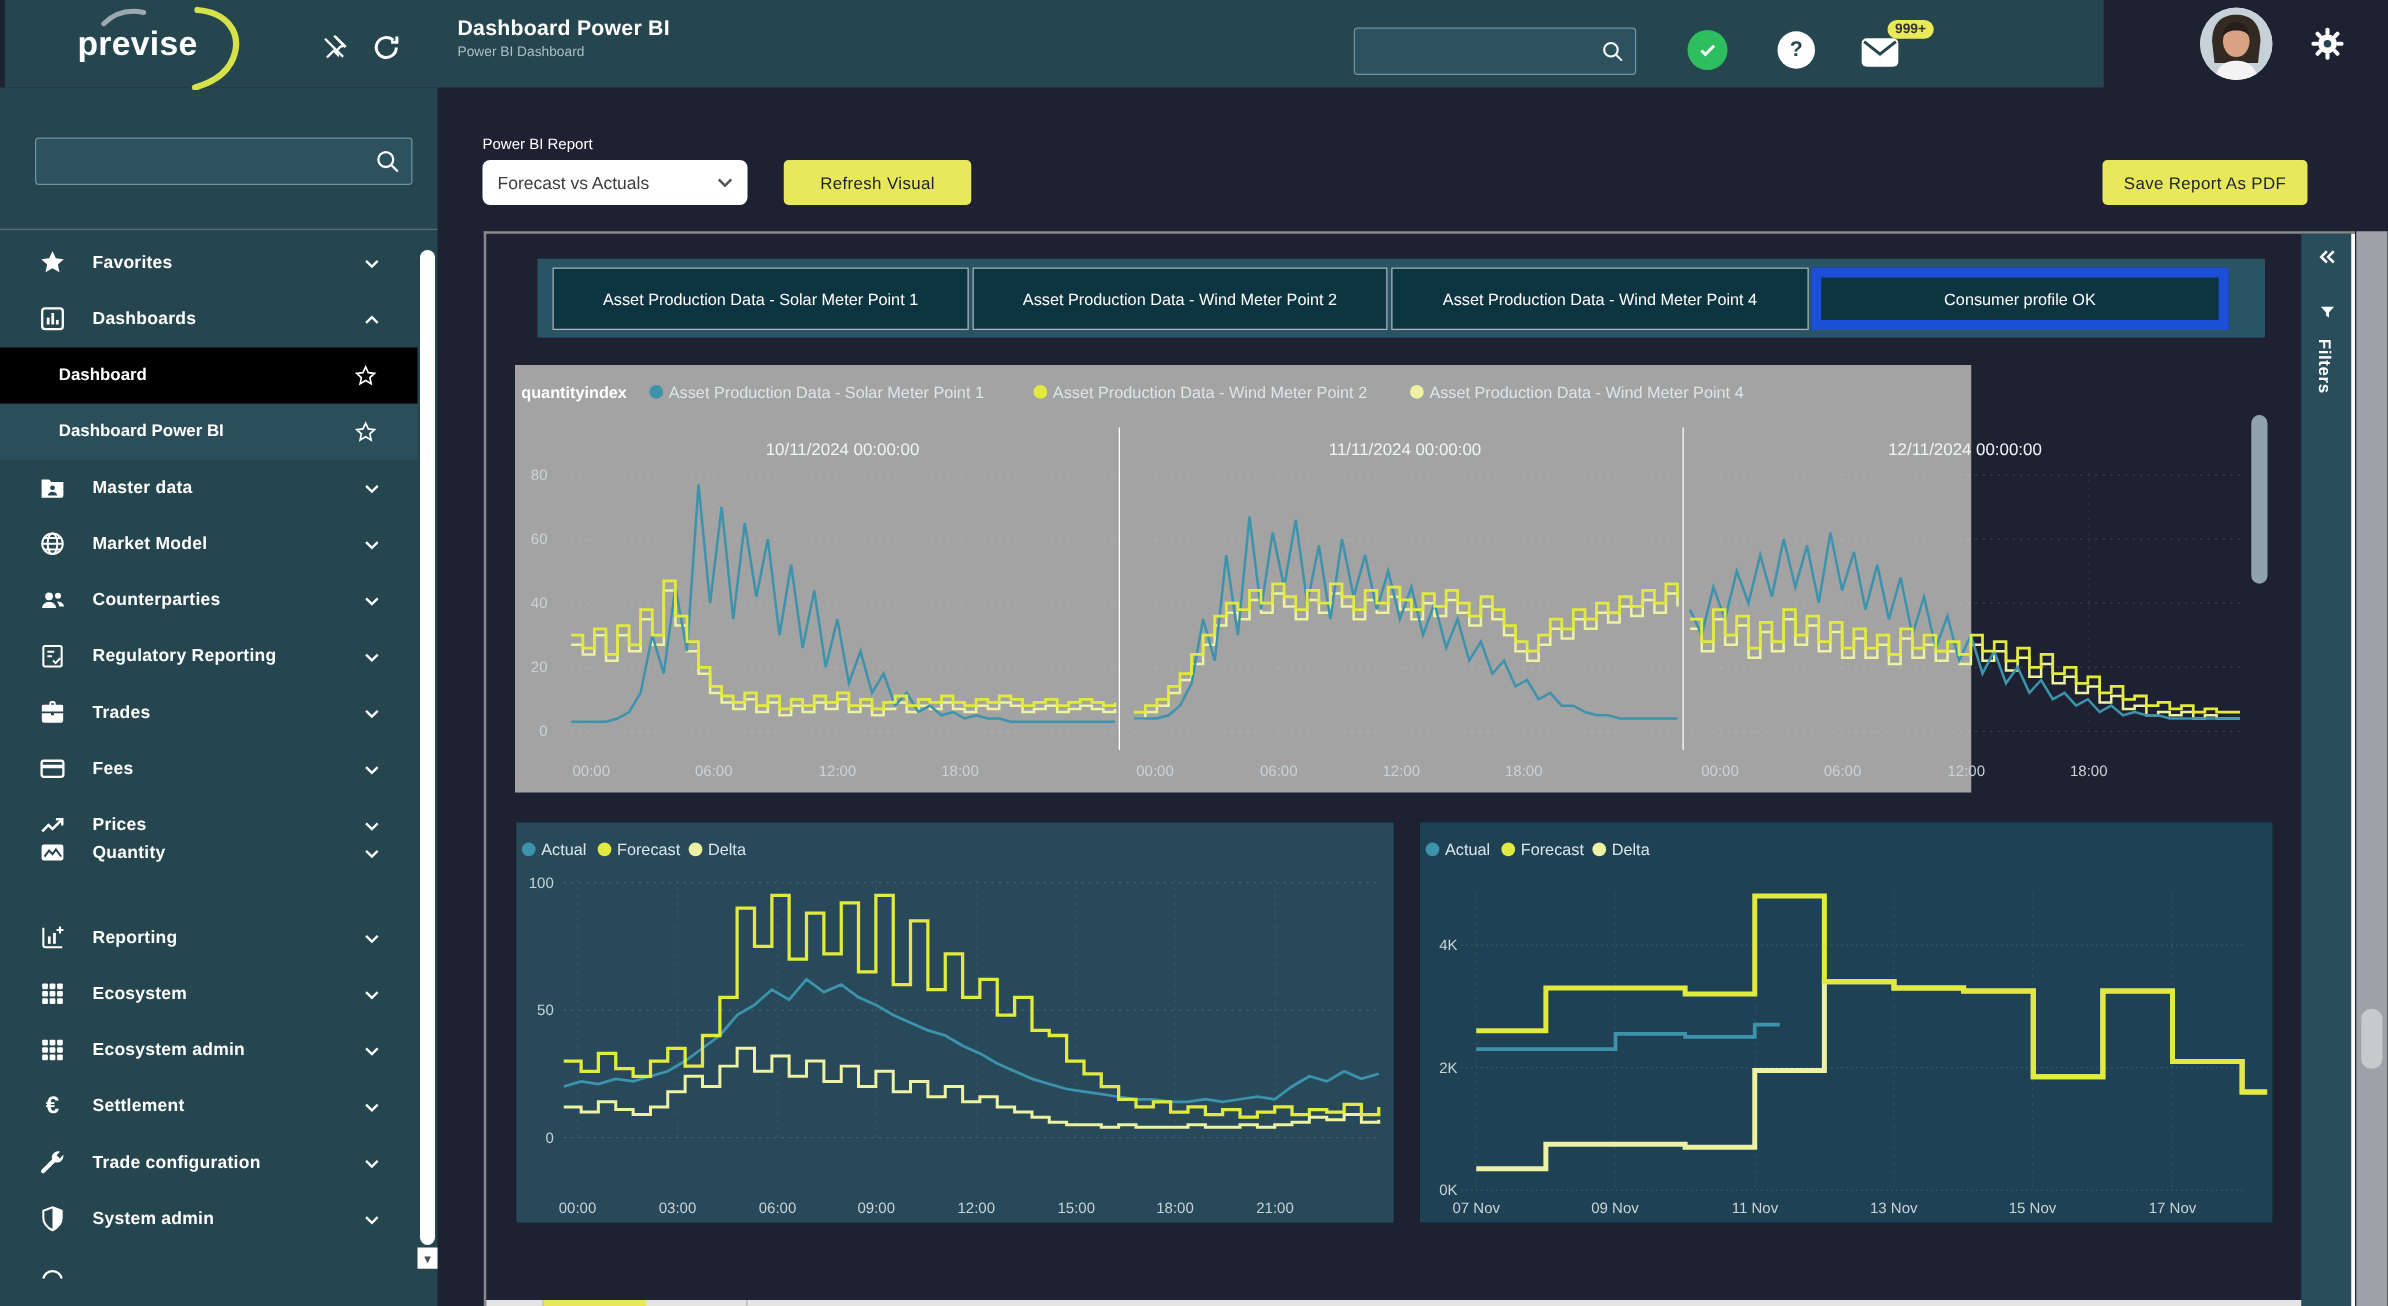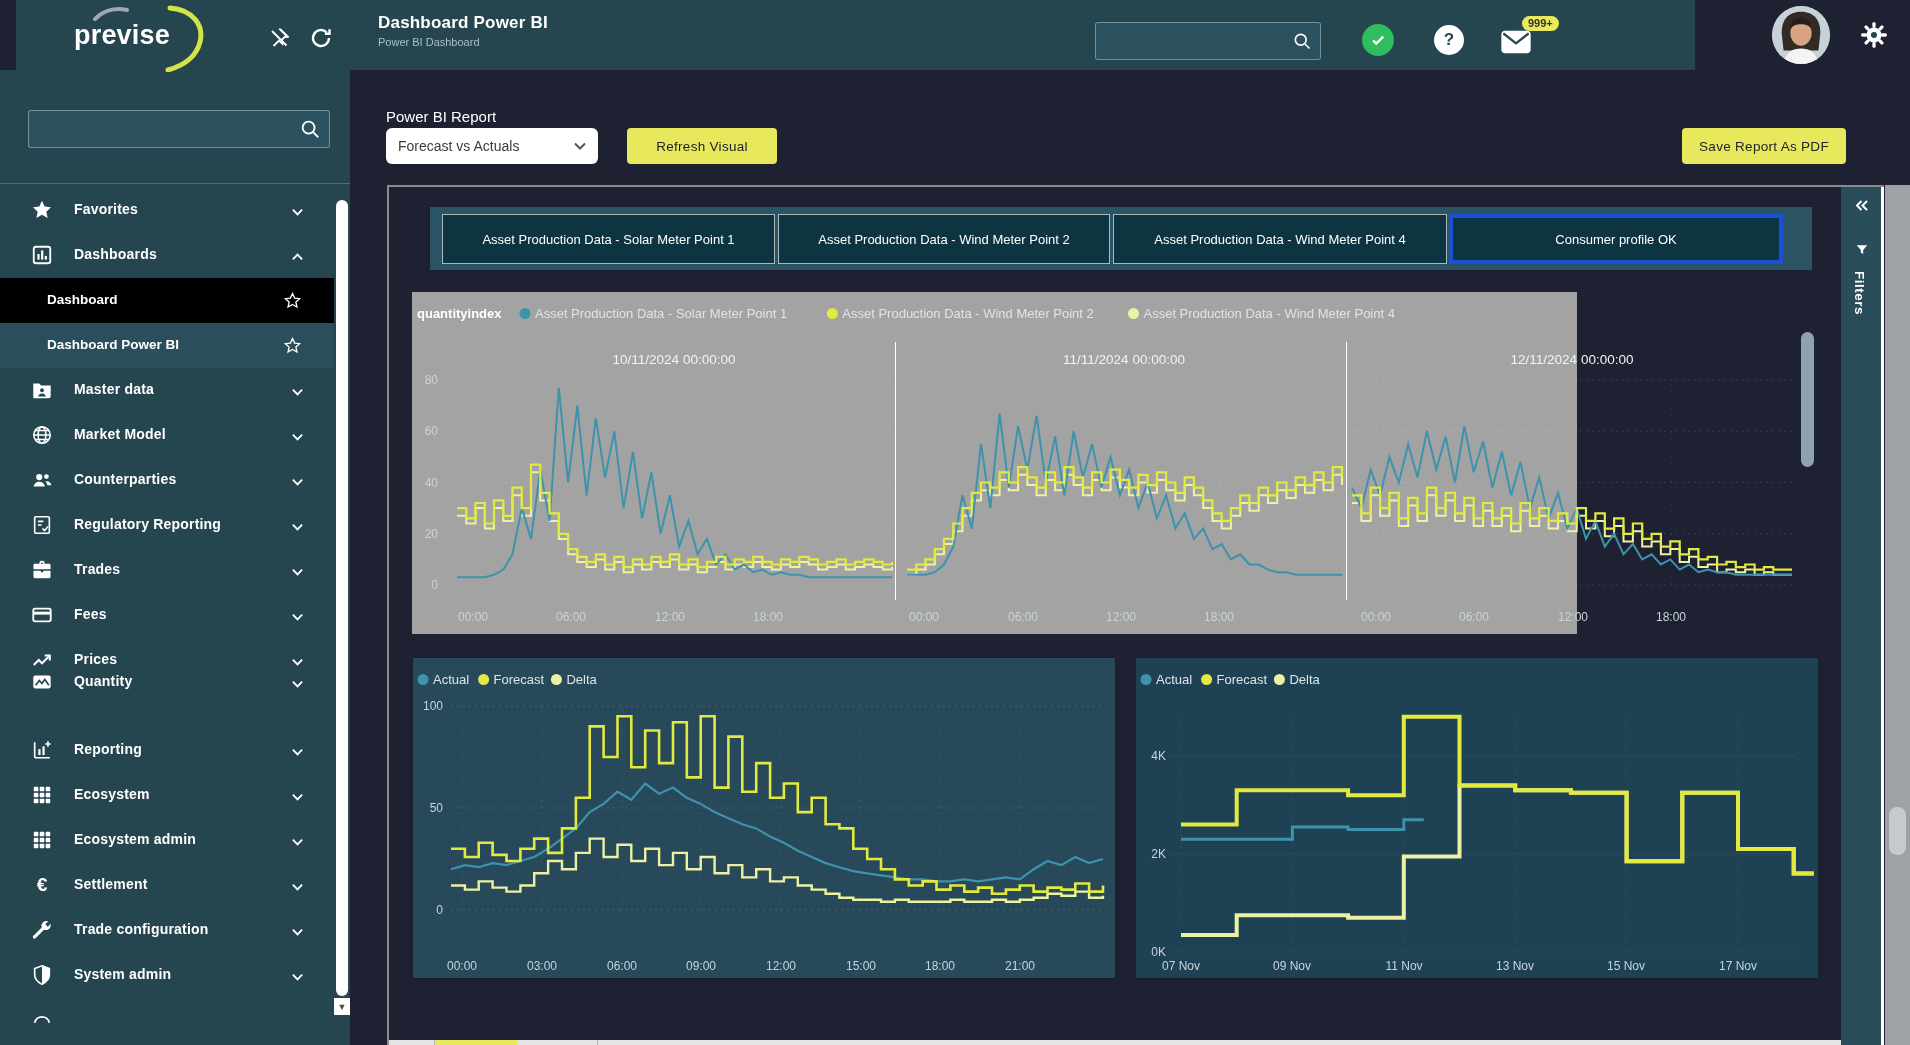--- a/index.html
+++ b/index.html
@@ -2,21 +2,21 @@
 <html><head>
 <meta charset="utf-8">
 <style>
   html,body{margin:0;padding:0;}
   body{width:1910px;height:1045px;overflow:hidden;background:#1E2132;
        font-family:"Liberation Sans",sans-serif;-webkit-font-smoothing:antialiased;}
   .page{position:absolute;left:0;top:0;width:1910px;height:1045px;}
   .abs{position:absolute;}
 
   
-  .topbar{left:16px;top:0;width:1679px;height:70px;background:#25454F;z-index:5;}
+  .topbar{left:4px;top:0;width:1679px;height:70px;background:#25454F;z-index:5;}
   .sidebar{left:0;top:70px;width:350px;height:975px;background:#25454F;z-index:4;}
 
   .logo{left:58px;top:6px;width:240px;height:60px;}
   .logo .p1{position:absolute;left:0;top:14px;font-size:27px;font-weight:700;color:#fff;letter-spacing:.2px;}
   .iconbtn{display:flex;align-items:center;justify-content:center;cursor:pointer;background:none;border:none;padding:0;}
 
   .ptitle{left:362px;top:13px;color:#fff;}
   .ptitle h1{margin:0;font-size:17px;font-weight:700;letter-spacing:.2px;}
   .ptitle .sub{font-size:11px;color:#aebfc6;margin-top:3px;}
 
@@ -36,34 +36,34 @@
   .navrow .nchev{position:absolute;right:30px;top:15px;}
   .subrow{position:absolute;left:0;width:334px;height:45px;cursor:pointer;color:#fff;}
   .subrow .nlabel{position:absolute;left:47px;top:14px;font-size:13.5px;font-weight:700;}
   .subrow .nstar{position:absolute;right:32px;top:13px;}
   .divider{left:0;top:113px;width:350px;height:1px;background:rgba(255,255,255,.22);}
   .sb-thumb{left:336px;top:130px;width:12px;height:796px;background:#fff;border-radius:6px;cursor:pointer;}
   .sb-arrow{left:334px;top:928px;width:16px;height:17px;background:#fff;color:#4a4a4a;font-size:9px;
             display:flex;align-items:center;justify-content:center;cursor:pointer;}
 
   
-  .flabel{color:#fff;font-size:15px;}
+  .flabel{color:#fff;font-size:12px;}
   .select{background:#fff;border-radius:6px;display:flex;align-items:center;justify-content:space-between;
           padding:0 12px;font-size:14px;color:#3c3c3c;cursor:pointer;}
   .ybtn{background:#E7E85C;border:none;border-radius:4px;color:#20242f;font-size:13.5px;font-weight:500;
         letter-spacing:.3px;cursor:pointer;display:flex;align-items:center;justify-content:center;}
 
   
   .pbi{left:387px;top:185px;width:1497px;height:862px;background:#1E2132;
        border-left:2px solid #8A8A8A;border-top:2px solid #8A8A8A;box-sizing:border-box;z-index:2;}
   .tabstrip{left:41px;top:20px;width:1382px;height:63px;background:#2A5363;}
   .rtab{position:absolute;top:27px;height:50px;background:#0D3441;border:1px solid rgba(255,255,255,.65);
         color:#fff;font-size:13px;display:flex;align-items:center;justify-content:center;cursor:pointer;
         box-sizing:border-box;text-align:center;}
-  .rtab.sel{border:4px solid #1d4ed8;}
+  .rtab.sel{border:8px solid #1d4ed8;}
   .panel{position:absolute;}
   .panelA{left:23px;top:105px;width:1165px;height:342px;background:#a3a3a3;}
   .panelB{left:23px;top:470px;width:702px;height:320px;background:#27495A;border:1px solid #16202c;}
   .panelC{left:746px;top:470px;width:682px;height:320px;background:#1E4254;border:1px solid #16202c;}
   .panel svg{position:absolute;left:0;top:0;}
   .innersb{left:1412px;top:145px;width:13px;height:135px;background:#8FA3AE;border-radius:7px;cursor:pointer;}
 
   .filters{left:1452px;top:0;width:43px;height:862px;background:#2A4D5C;border-right:3px solid #fff;
            box-sizing:border-box;cursor:pointer;}
   .filters .vtext{position:absolute;left:11px;top:84px;color:#fff;font-size:13.5px;font-weight:700;

